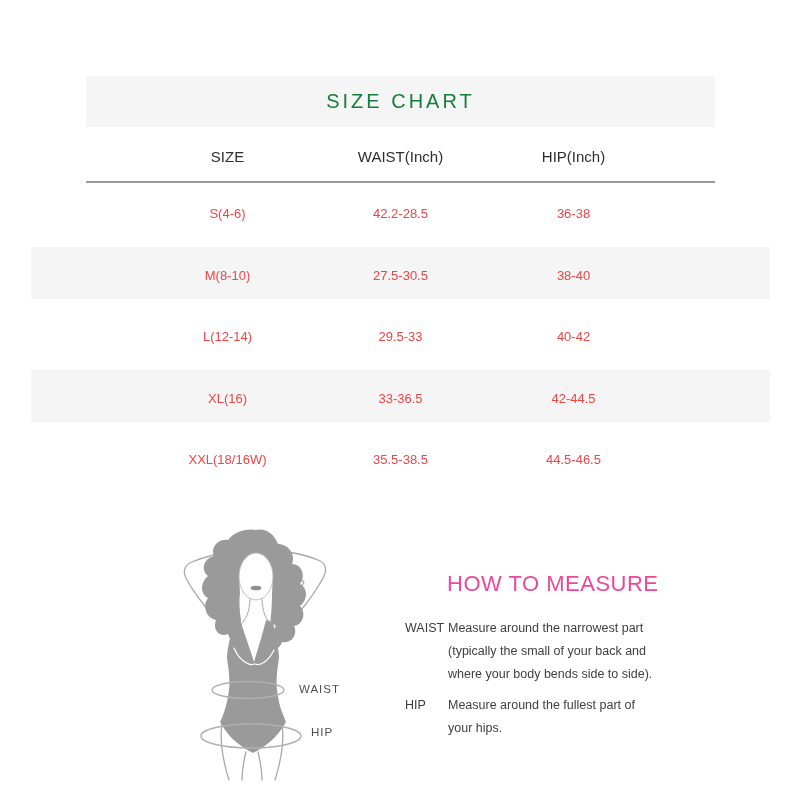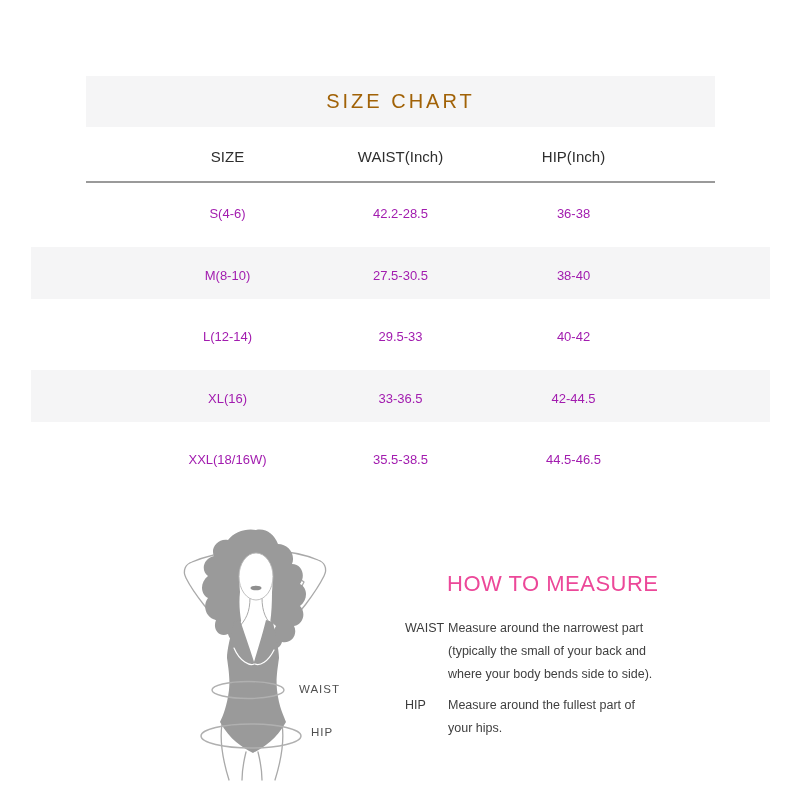--- a/index.html
+++ b/index.html
@@ -11,21 +11,21 @@
     color:#333;
     overflow:hidden;
   }
   
   .title-band{
     position:absolute;left:86px;top:76px;width:629px;height:51px;
     background:#f5f5f6;
     display:flex;align-items:center;justify-content:center;
   }
   .title-band .title{
-    font-size:20px;letter-spacing:3px;font-weight:500;color:#a16207;
+    font-size:20px;letter-spacing:3px;font-weight:500;color:#15803d;
   }
   
   .thead{
     position:absolute;left:86px;top:131px;width:629px;height:50px;
     display:flex;align-items:center;
     padding:0 55px;box-sizing:border-box;
   }
   .thead .hcell{
     flex:1;text-align:center;
     font-size:15px;font-weight:400;color:#2e2e2e;
@@ -41,21 +41,21 @@
     position:relative;height:61.5px;
     display:flex;align-items:center;
     padding:0 55px;box-sizing:border-box;
   }
   .trow .stripe{
     position:absolute;left:-55px;right:-55px;top:2px;bottom:7px;
     background:#f5f5f6;
   }
   .trow .cell{
     position:relative;flex:1;text-align:center;
-    font-size:13px;color:#a21caf;
+    font-size:13px;color:#ef4444;
   }
   
   .figure-wrap{position:absolute;left:176px;top:526px;width:160px;height:260px;}
   .fig-label{
     position:absolute;font-size:11.5px;letter-spacing:1px;color:#4f4f4f;
   }
   .fig-label.waist{left:299px;top:683px;}
   .fig-label.hip{left:311px;top:726px;}
   
   .measure-title{

